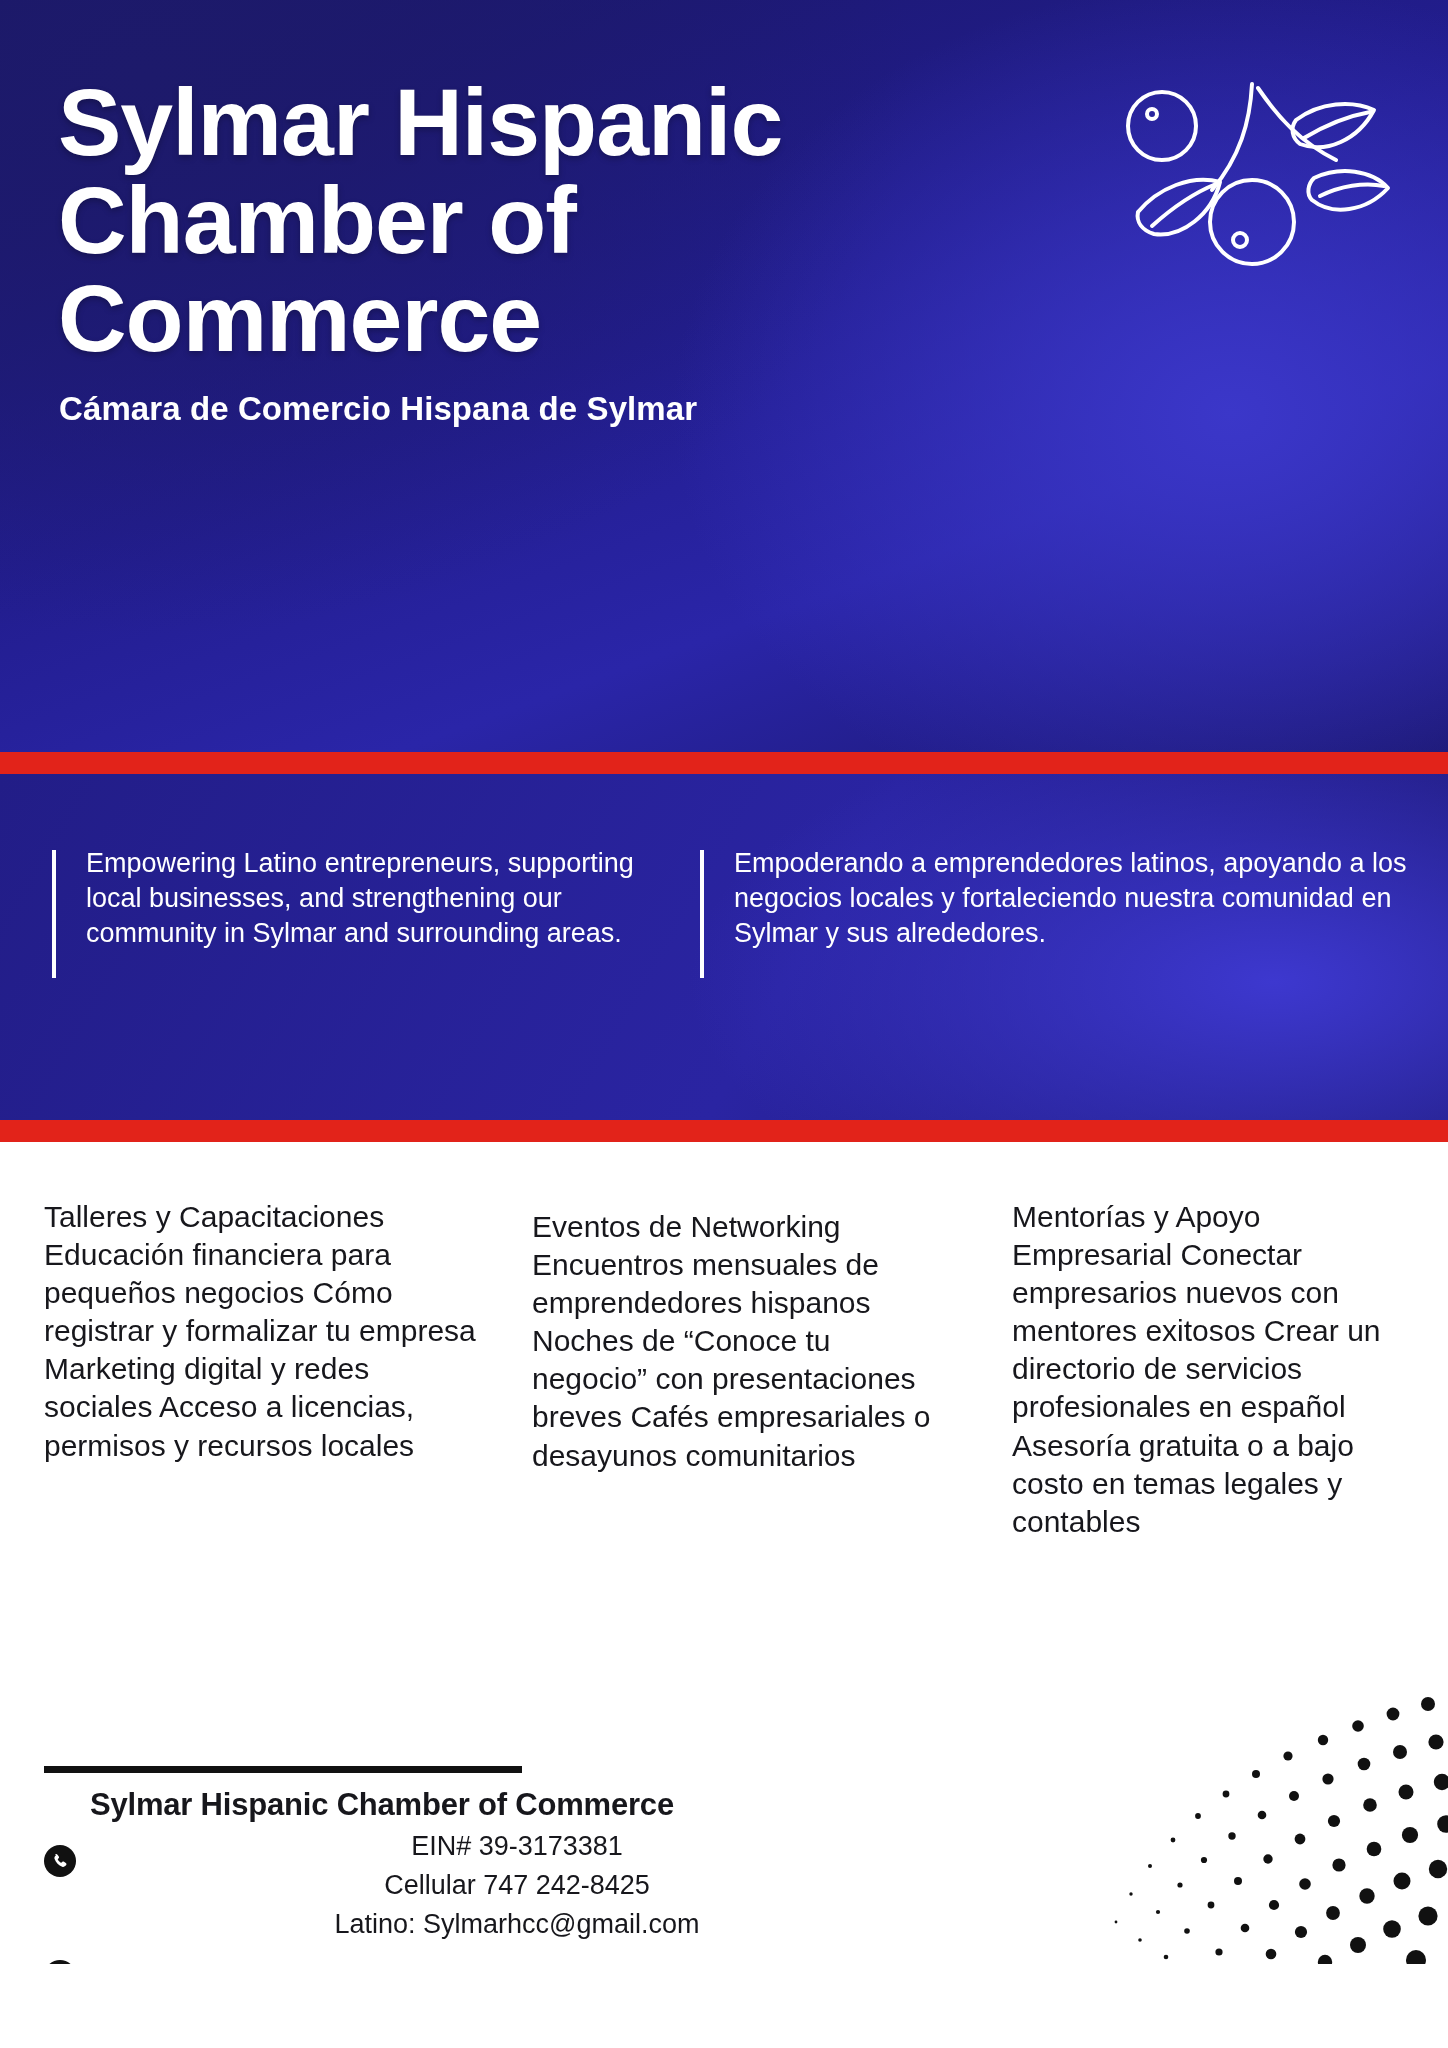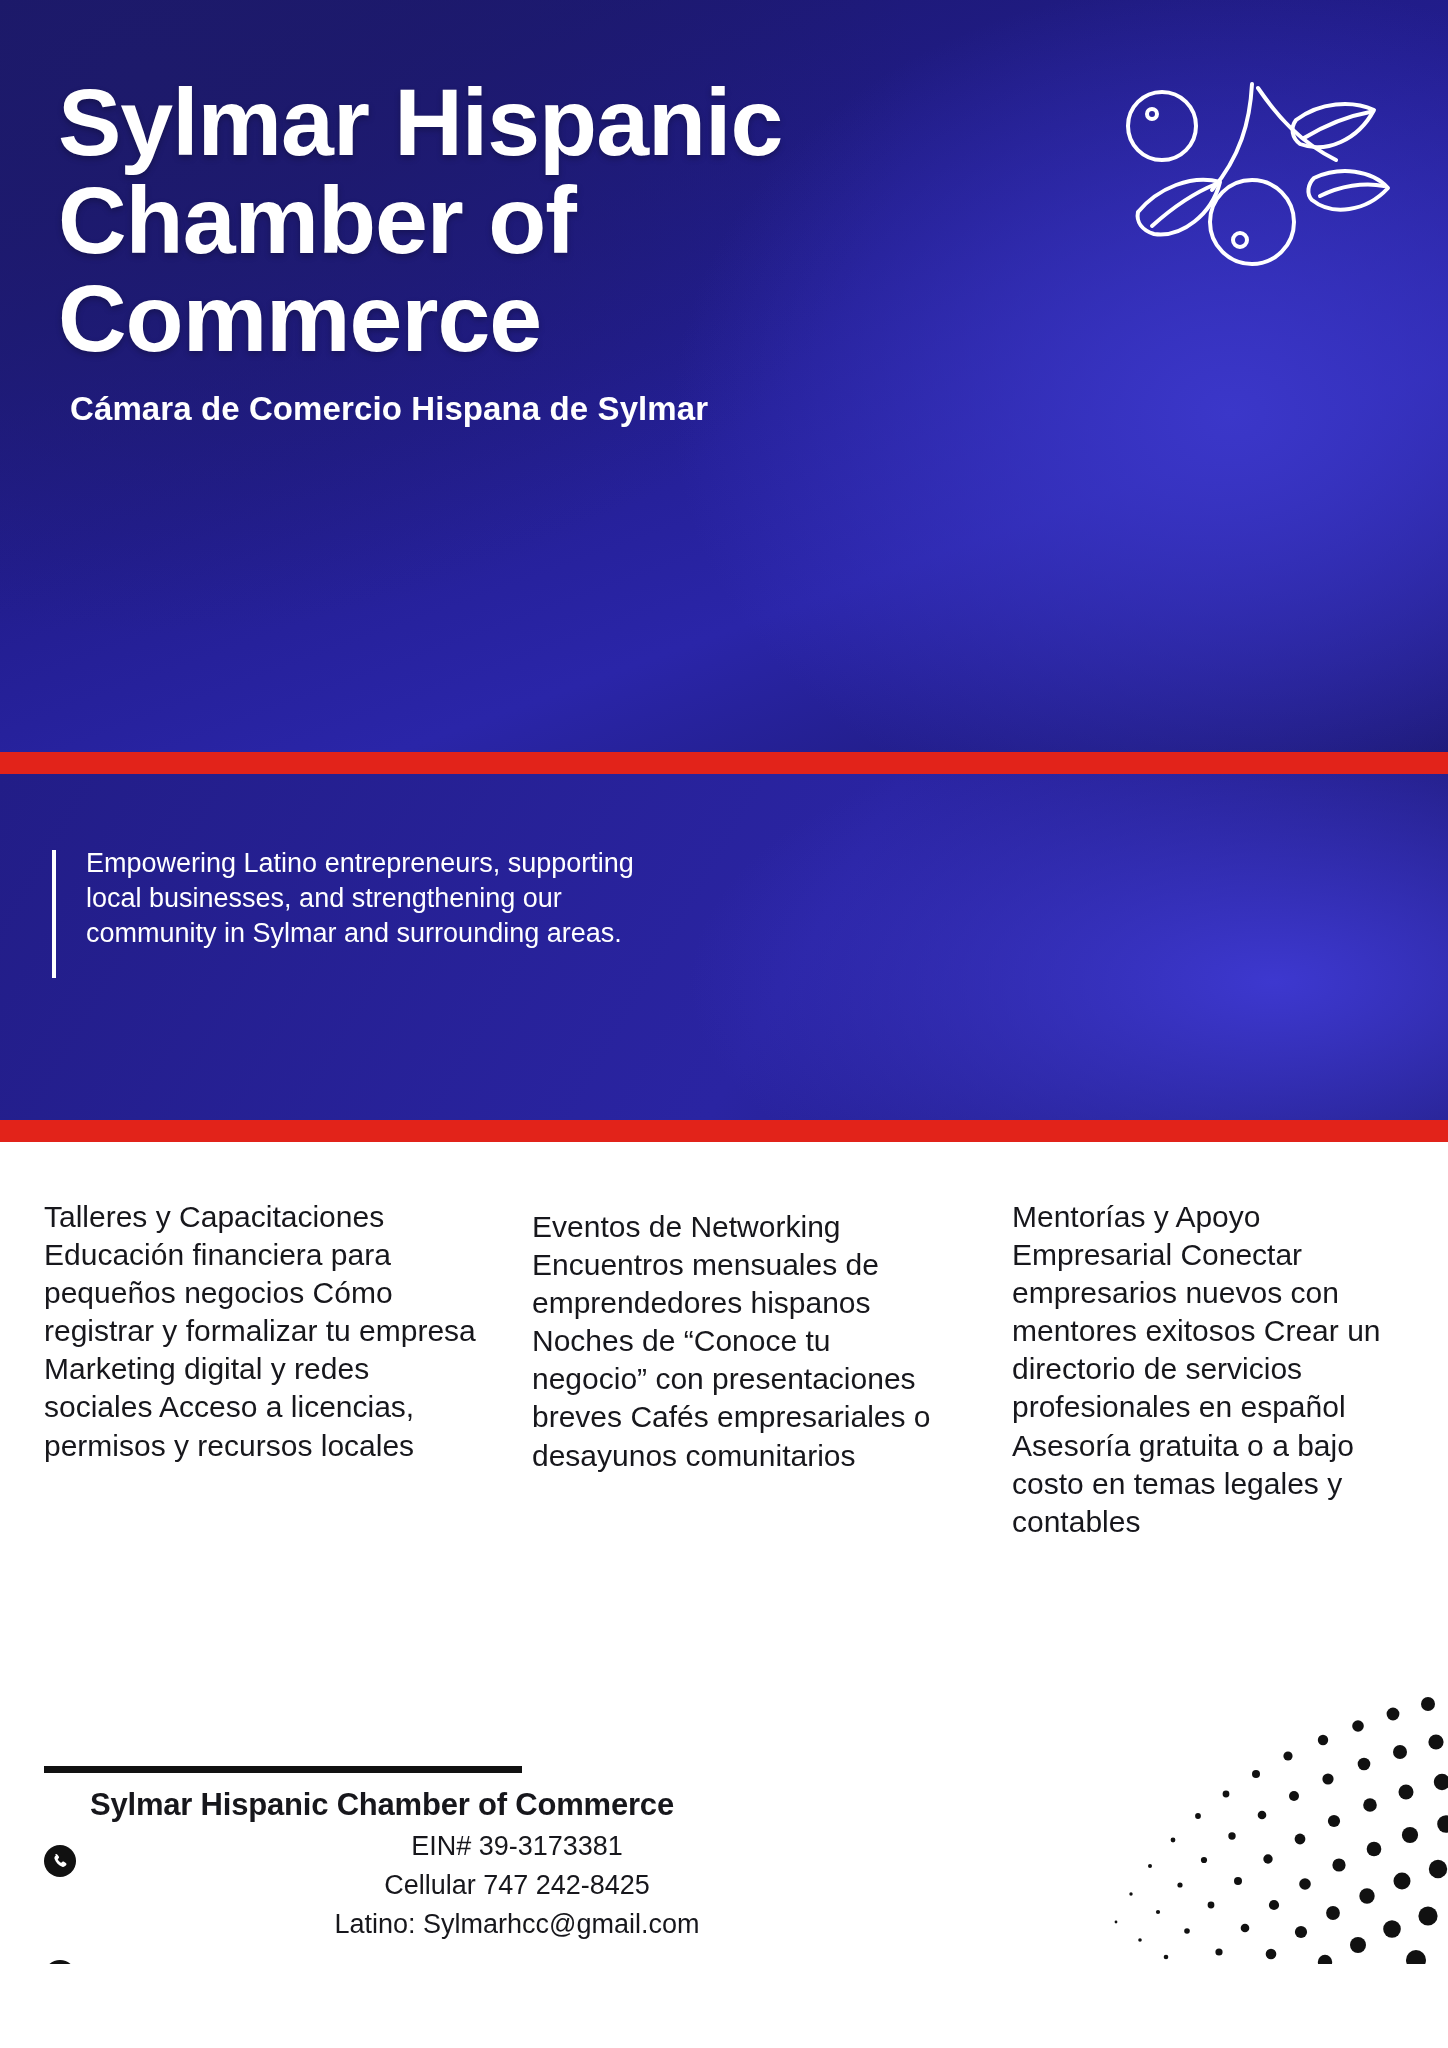--- a/index.html
+++ b/index.html
@@ -48,21 +48,21 @@
     line-height: 1.03;
     font-weight: 700;
     letter-spacing: -1px;
     margin: 0;
     text-shadow: 0 3px 6px rgba(0,0,0,0.25);
   }
   .subtitle {
     color: #ffffff;
     font-size: 33px;
     font-weight: 700;
-    margin: 22px 0 0 12px;
+    margin: 22px 0 0 1px;
     letter-spacing: 0.1px;
   }
 
   
   .olive-icon {
     position: absolute;
     right: 48px;
     top: 62px;
     width: 300px;
     height: 240px;
@@ -204,20 +204,21 @@
         <circle cx="152" cy="160" r="42"></circle>
         <circle cx="140" cy="178" r="7"></circle>
       </g>
     </svg>
   </div>
 
   <div class="red-bar red-bar-top"></div>
 
   <div class="mission-band">
     <div class="mission-col mission-en">Empowering Latino entrepreneurs, supporting local businesses, and strengthening our community in Sylmar and surrounding areas.</div>
+    <div class="mission-col mission-es">Empoderando a emprendedores latinos, apoyando a los negocios locales y fortaleciendo nuestra comunidad en Sylmar y sus alrededores.</div>
   </div>
 
   <div class="red-bar red-bar-bottom"></div>
 
   <div class="services">
     <div class="service-col service-col-0">Talleres y Capacitaciones Educación financiera para pequeños negocios Cómo registrar y formalizar tu empresa Marketing digital y redes sociales Acceso a licencias, permisos y recursos locales</div>
     <div class="service-col service-col-1">Eventos de Networking Encuentros mensuales de emprendedores hispanos Noches de “Conoce tu negocio” con presentaciones breves Cafés empresariales o desayunos comunitarios</div>
     <div class="service-col service-col-2">Mentorías y Apoyo Empresarial Conectar empresarios nuevos con mentores exitosos Crear un directorio de servicios profesionales en español Asesoría gratuita o a bajo costo en temas legales y contables</div>
   </div>
 

